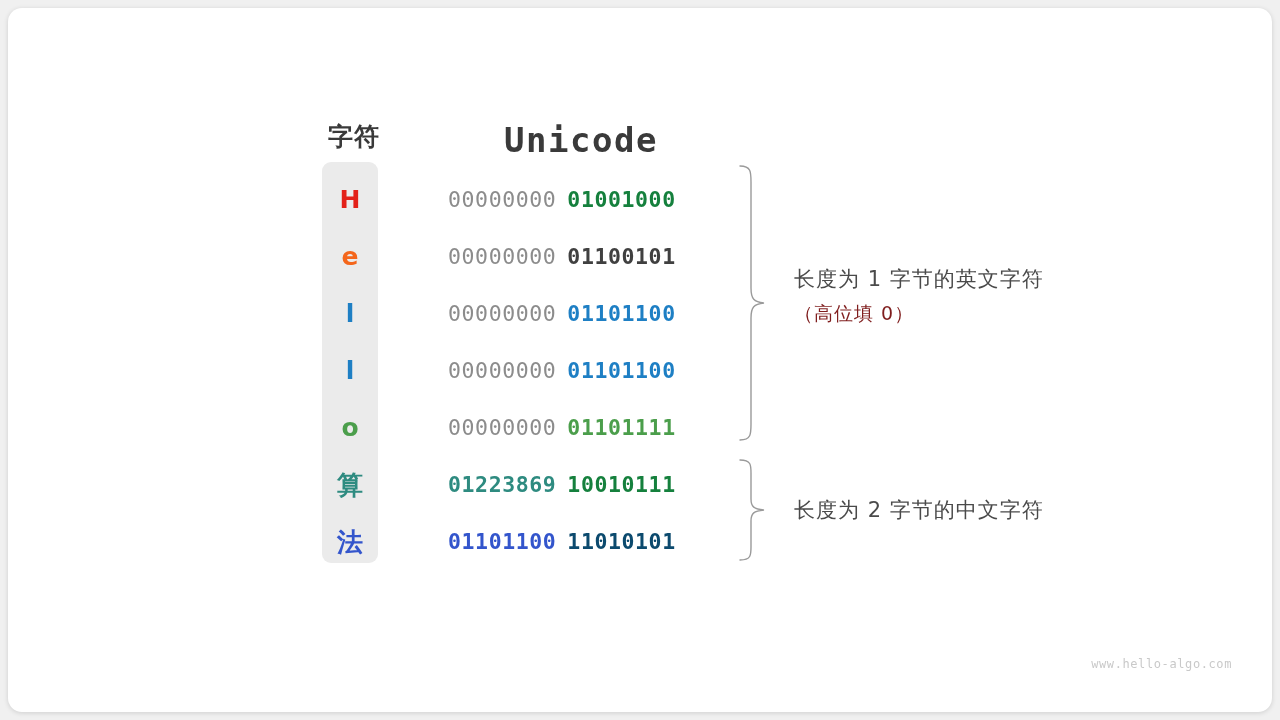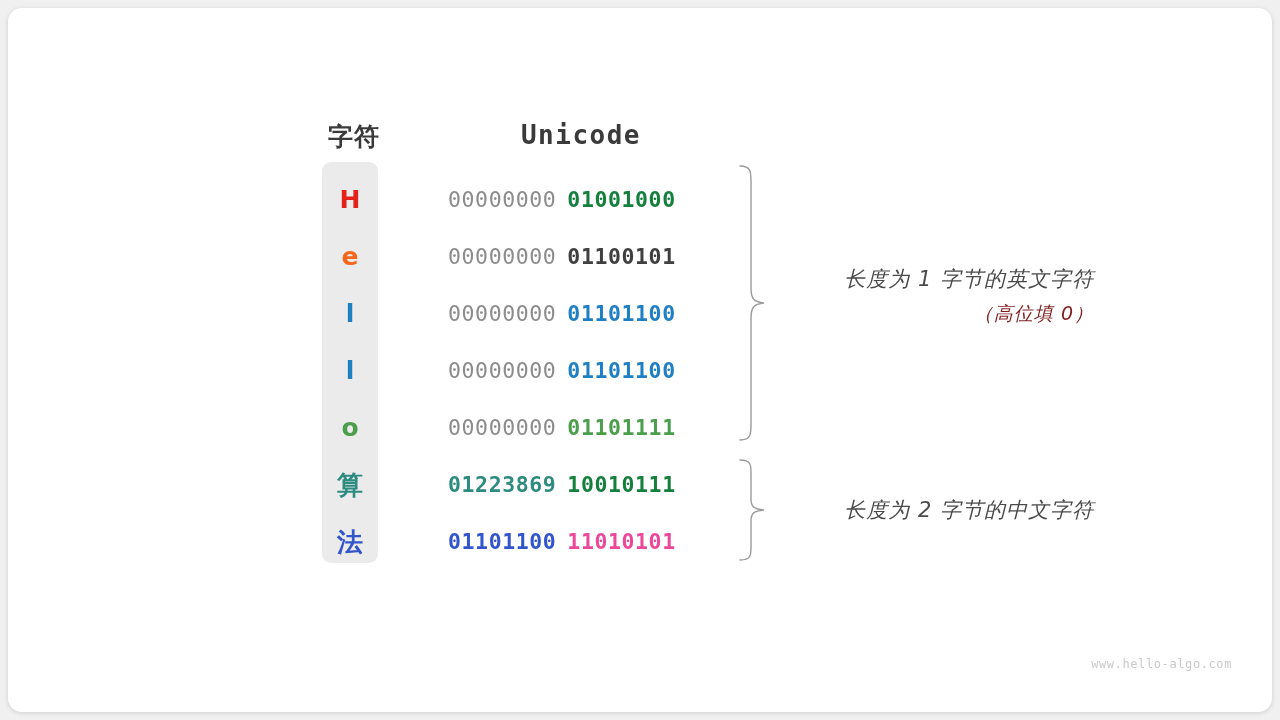--- a/index.html
+++ b/index.html
@@ -44,21 +44,21 @@
     left: 255px;
     top: 112px;
     width: 150px;
     font-size: 25px;
     letter-spacing: 1px;
   }
   .hdr-unicode {
     left: 432px;
     top: 112px;
     width: 250px;
-    font-size: 26px;
+    font-size: 34px;
     font-family: "DejaVu Sans Mono", "Liberation Mono", monospace;
     letter-spacing: 1.5px;
   }
 
   
   .char-col {
     position: absolute;
     left: 298px;
     top: 154px;
     width: 56px;
@@ -108,24 +108,23 @@
   
   .brace {
     position: absolute;
     overflow: visible;
   }
 
   
   .annot {
     position: absolute;
     color: #4a4a4a;
-    text-align: right;
+    text-align: left;
     white-space: nowrap;
     font-family: "DejaVu Sans", "Liberation Sans", sans-serif;
-    font-style: italic;
   }
   .annot-line1 {
     font-size: 21px;
     letter-spacing: 1px;
   }
   .annot-line2 {
     font-size: 19px;
     color: #7f1d1d;
     letter-spacing: 1px;
     margin-top: 8px;
@@ -174,21 +173,21 @@
     <div class="bin-row" style="top:346px;">
       <span class="byte-hi">00000000</span><span class="byte-sp"></span><span class="byte-lo" style="color:#1e7fc4;">01101100</span>
     </div>
     <div class="bin-row" style="top:403px;">
       <span class="byte-hi">00000000</span><span class="byte-sp"></span><span class="byte-lo" style="color:#4b9e4b;">01101111</span>
     </div>
     <div class="bin-row" style="top:460px;">
       <span class="byte-lo" style="color:#2e8b80;">01223869</span><span class="byte-sp"></span><span class="byte-lo" style="color:#15803d;margin-top:37px;">10010111</span>
     </div>
     <div class="bin-row" style="top:517px;">
-      <span class="byte-lo" style="color:#3355cc;">01101100</span><span class="byte-sp"></span><span class="byte-lo" style="color:#ec4899;">11010101</span>
+      <span class="byte-lo" style="color:#3355cc;">01101100</span><span class="byte-sp"></span><span class="byte-lo" style="color:#0c4a6e;">11010101</span>
     </div>
 
     <svg class="brace" style="left:710px;top:150px;" width="40" height="300" viewBox="0 0 40 300">
       <path d="M 6 8
                C 17 8 17 14 17 24
                L 17 130
                C 17 141 20 144 30 145
                C 20 146 17 149 17 160
                L 17 266
                C 17 276 17 282 6 282" fill="none" stroke="#9a9a9a" stroke-width="1.4" stroke-linecap="round"></path>

